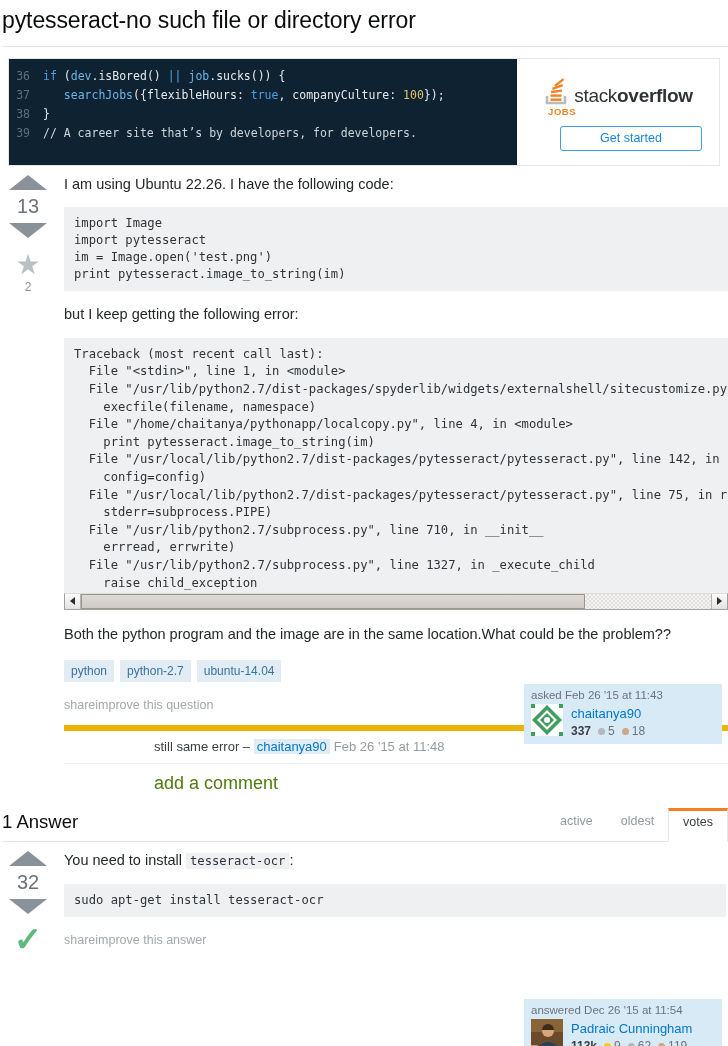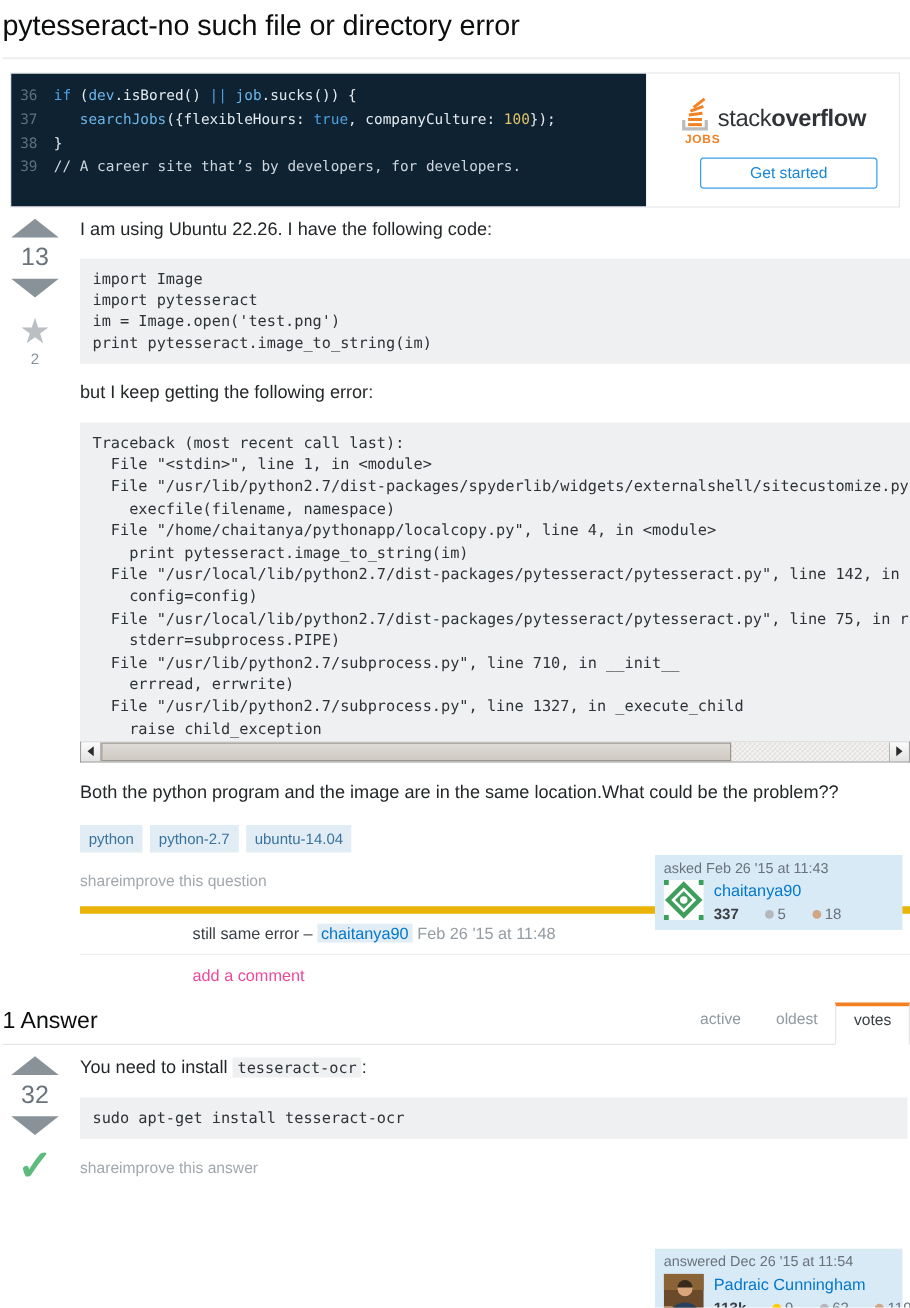--- a/index.html
+++ b/index.html
@@ -222,21 +222,21 @@
     background: #d9eaf7;
     padding: 5px 6px 6px 7px;
   }
   .usercard .action {
     font-size: 11.5px; color: #6a737c; margin-bottom: 3px;
   }
   .usercard .action .when { color: #6a737c; }
   .uc-body { display: flex; gap: 8px; align-items: flex-start; }
   .avatar { width: 32px; height: 32px; flex: none; }
   .uname { font-size: 13px; color: #0077cc; line-height: 1.1; cursor: pointer; }
-  .urep { font-size: 12px; color: #3b4045; margin-top: 2px; display: flex; align-items: center; gap: 17px; }
+  .urep { font-size: 12px; color: #3b4045; margin-top: 2px; display: flex; align-items: center; gap: 3px; }
   .urep .rep { font-weight: bold; color: #3b4045; }
   .badge-dot { width: 7px; height: 7px; border-radius: 50%; display: inline-block; }
   .bd-gold { background: #ffcc01; }
   .bd-silver { background: #b4b8bc; }
   .bd-bronze { background: #d1a684; }
   .badge-grp { display: inline-flex; align-items: center; gap: 3px; margin-left: 4px; color: #6a737c; }
 
   
   .comments { margin-top: 13px; border-top: 6px solid #eab308; }
   .comment {
@@ -246,21 +246,21 @@
     font-size: 13px;
     color: #3b4045;
   }
   .c-gutter { flex: 0 0 90px; }
   .c-text { line-height: 1.35; }
   .c-dash { color: #3b4045; }
   .c-user { color: #0077cc; background: #e1ecf4; padding: 0 3px; cursor: pointer; }
   .c-date { color: #959ca1; margin-left: 4px; }
   .add-comment {
     padding: 9px 0 0 90px;
-    font-size: 13px; color: #ec4899; cursor: pointer;
+    font-size: 18px; color: #4d7c0f; cursor: pointer;
   }
 
   
   .answers-header {
     display: flex; align-items: flex-end; justify-content: space-between;
     margin: 14px 0 0 2px;
     width: 726px;
     border-bottom: 1px solid #e4e6e8;
     padding-bottom: 6px;
   }

